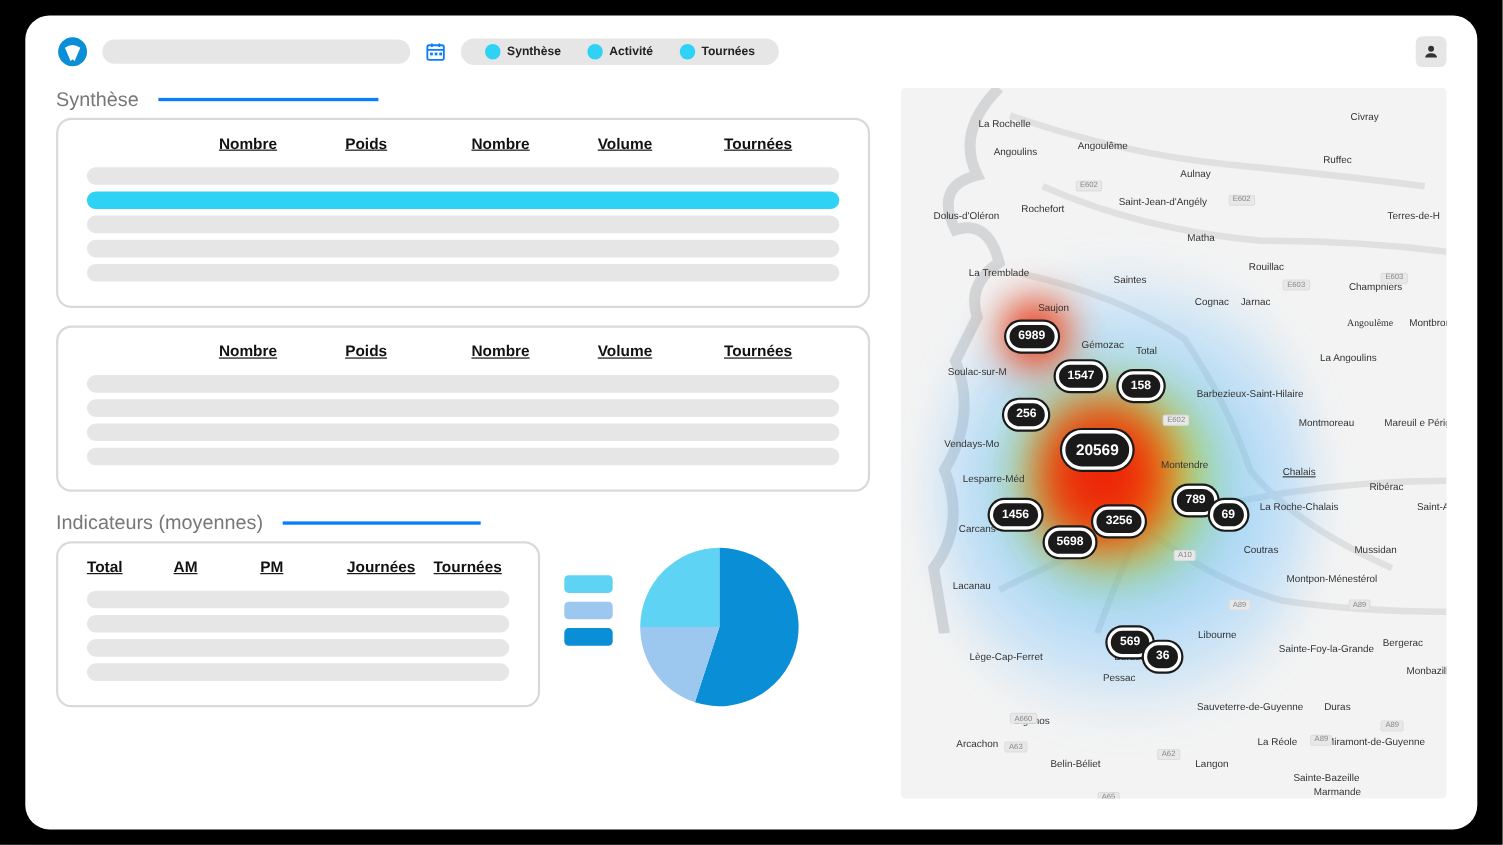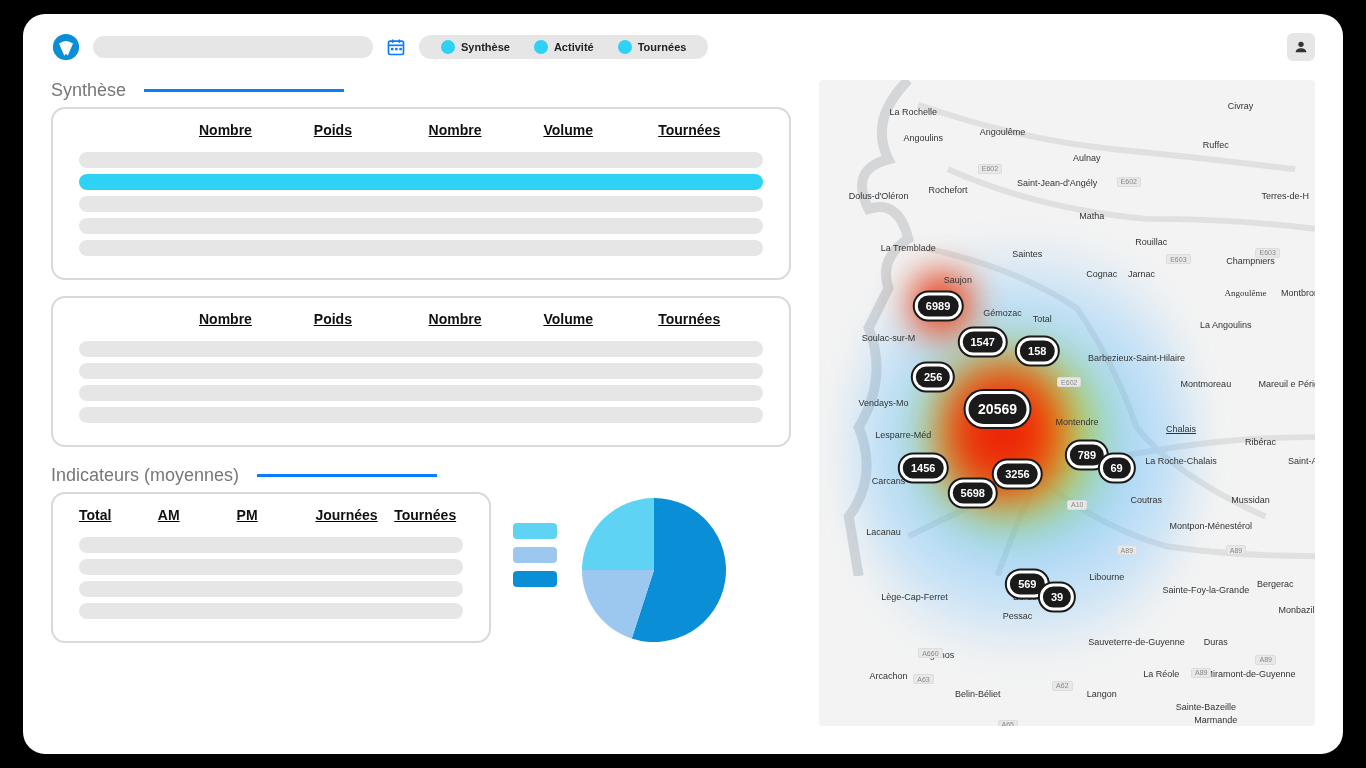--- a/index.html
+++ b/index.html
@@ -266,18 +266,18 @@
           <div class="marker" style="left: 33%; top: 40.5%;">1547</div>
           <div class="marker" style="left: 23%; top: 46%;">256</div>
           <div class="marker" style="left: 44%; top: 42%;">158</div>
           <div class="marker big" style="left: 36%; top: 51%;">20569</div>
           <div class="marker" style="left: 21%; top: 60%;">1456</div>
           <div class="marker" style="left: 31%; top: 64%;">5698</div>
           <div class="marker" style="left: 40%; top: 61%;">3256</div>
           <div class="marker" style="left: 54%; top: 58%;">789</div>
           <div class="marker" style="left: 60%; top: 60%;">69</div>
           <div class="marker" style="left: 42%; top: 78%;">569</div>
-          <div class="marker" style="left: 48%; top: 80%;">39</div>
+          <div class="marker" style="left: 48%; top: 80%;">36</div>
         </div>
     </div>
   </div>
 
 </div>
 
 </body></html>

